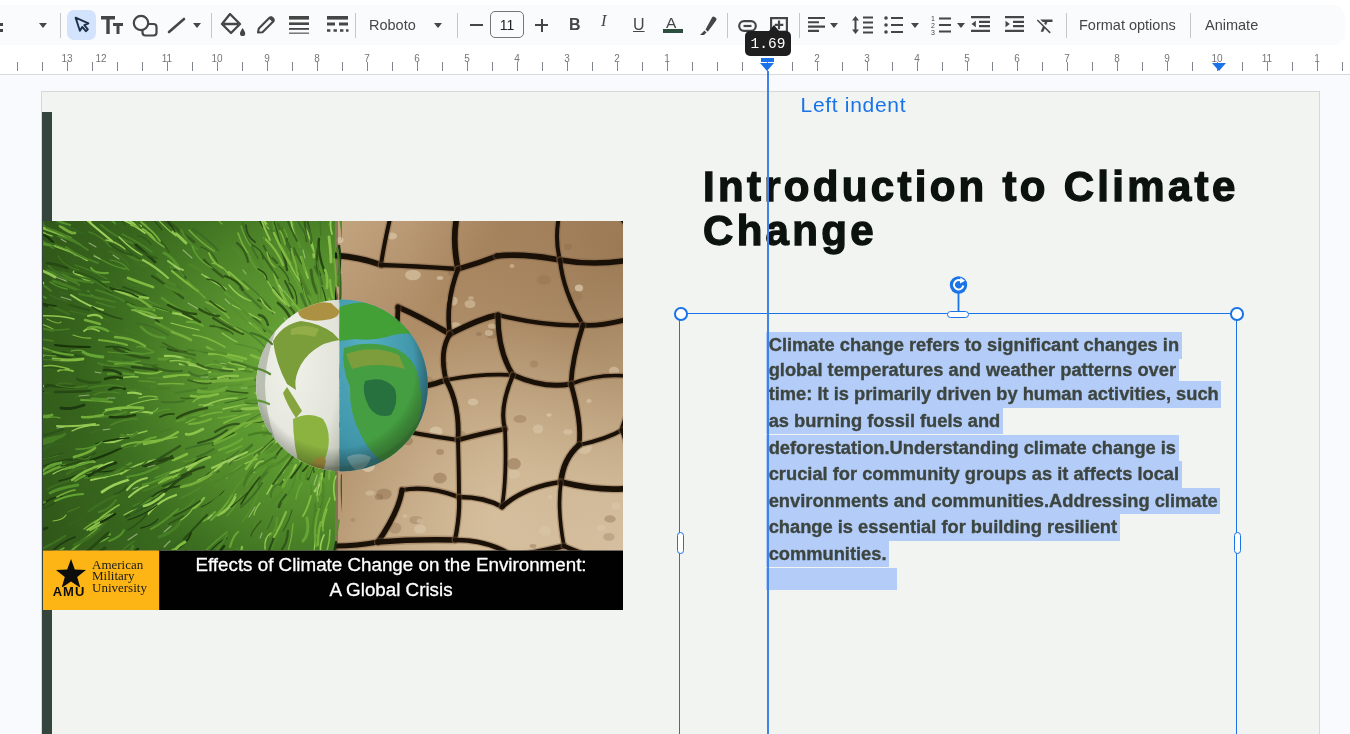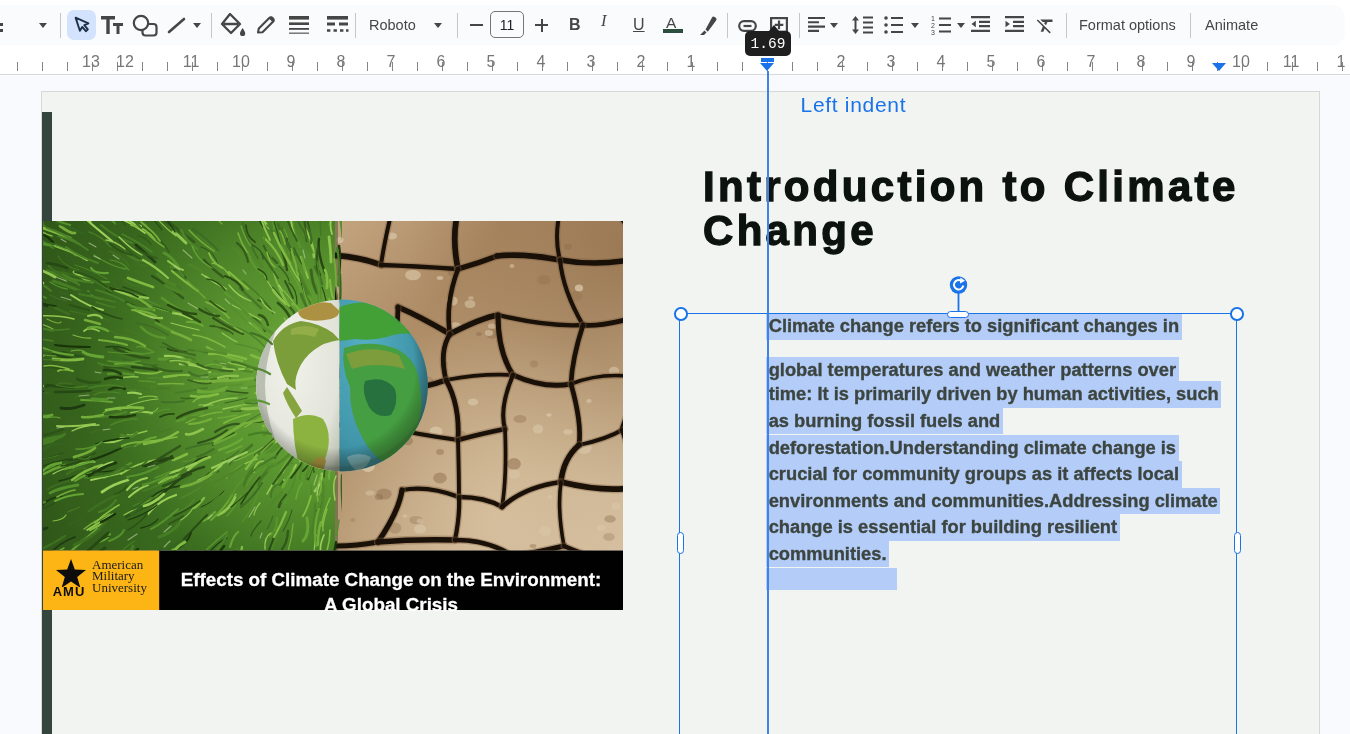--- a/index.html
+++ b/index.html
@@ -4,21 +4,21 @@
 <style>
   html,body{margin:0;padding:0;width:1350px;height:734px;overflow:hidden;
     font-family:"Liberation Sans",sans-serif;background:#fff;}
   .abs{position:absolute;}
   #toolbar{left:-20px;top:5px;width:1365px;height:40px;background:#f9fbfd;border-radius:12px;}
   .tbtxt{color:#444746;font-size:14.5px;line-height:40px;}
   .divider{width:1px;height:25px;background:#c4c7c5;top:13px;}
   .caret{width:0;height:0;border-left:4.5px solid transparent;border-right:4.5px solid transparent;border-top:5px solid #444746;top:23px;}
   #ruler{left:0;top:45px;width:1350px;height:29px;background:#fff;}
   .tick{position:absolute;width:1px;background:#80868b;}
-  .rnum{position:absolute;font-size:16px;color:#747775;top:8px;transform:translateX(-50%);margin-left:24px;}
+  .rnum{position:absolute;font-size:10px;color:#747775;top:8px;transform:translateX(-50%);}
   #canvas{left:0;top:74px;width:1350px;height:660px;background:#f9fafd;border-top:1px solid #d7d9dc;box-sizing:border-box;}
   #slide{position:absolute;left:41px;top:16px;width:1278.5px;height:644px;background:#f2f4f1;border:1px solid #d5d8d5;border-bottom:none;box-sizing:border-box;}
   #title{left:703px;top:164.5px;width:590px;color:#0c130e;font-weight:bold;font-size:42px;line-height:44.3px;letter-spacing:3.3px;-webkit-text-stroke:1.3px #0c130e;}
   .bodyline{position:absolute;height:26.6px;left:766.3px;color:#3c453f;font-weight:bold;font-size:18.3px;white-space:nowrap;-webkit-text-stroke:0.35px #3c453f;}
   .hl{display:inline-block;vertical-align:top;background:#b4ccf8;height:26.6px;line-height:26.6px;padding:0 2.6px 0 2.4px;}
   #leftindent{left:800.5px;top:93px;width:130px;color:#1a73e8;font-size:21px;letter-spacing:0.7px;}
   .handle{position:absolute;background:#fff;border:1.7px solid #1a73e8;box-sizing:border-box;}
 </style>
 </head>
 <body>
@@ -1354,30 +1354,30 @@
   <path d="M204 146 q14 1 23 7" stroke="#4a8127" stroke-width="2.3"></path>
   <path d="M202 180 q14 -2 24 3" stroke="#54902b" stroke-width="2.2"></path>
   <path d="M206 214 q13 -4 22 -1" stroke="#467c24" stroke-width="2.2"></path>
   <path d="M214 248 q11 -6 19 -5" stroke="#54902b" stroke-width="2.1"></path>
 </g>
 
 <rect x="0" y="329.5" width="580" height="59.5" fill="#010101"></rect>
 <rect x="0" y="329.5" width="116.2" height="59.5" fill="#fcb514"></rect>
 </svg>
 <div class="abs" id="title">Introduction to Climate Change</div>
-<div class="abs" style="left:159px;top:550px;width:464px;color:#fff;font-weight:bold;font-size:18.8px;line-height:24.9px;text-align:center;-webkit-text-stroke:0.3px #fff;padding-top:18px">Effects of Climate Change on the Environment:<br>A Global Crisis</div>
+<div class="abs" style="left:159px;top:550px;width:464px;color:#fff;font-weight:normal;font-size:18.8px;line-height:24.9px;text-align:center;-webkit-text-stroke:0.3px #fff;padding-top:3px">Effects of Climate Change on the Environment:<br>A Global Crisis</div>
 
 <svg class="abs" style="left:55px;top:559px" width="32" height="28" viewBox="0 0 32 28">
   <path d="M16 0 L19.8 10.6 L31 11 L22.2 18 L25.4 28.8 L16 22.5 L6.6 28.8 L9.8 18 L1 11 L12.2 10.6 Z" fill="#0d0d0d"></path>
 </svg>
 <div class="abs" style="left:47px;top:584px;width:44px;text-align:center;color:#0d0d0d;font-size:13px;font-weight:bold;letter-spacing:1px">AMU</div>
 <div class="abs" style="left:92px;top:558.5px;color:#1c1c1c;font-family:'Liberation Serif',serif;font-size:13px;line-height:11.8px">American<br>Military<br>University</div>
 
 <div class="abs" id="leftindent">Left indent</div>
-<div class="bodyline" style="top:313px"><span class="hl">Climate change refers to significant changes in</span></div>
+<div class="bodyline" style="top:332px"><span class="hl">Climate change refers to significant changes in</span></div>
 <div class="bodyline" style="top:357px"><span class="hl">global temperatures and weather patterns over</span></div>
 <div class="bodyline" style="top:381.3px"><span class="hl">time: It is primarily driven by human activities, such</span></div>
 <div class="bodyline" style="top:407.9px"><span class="hl">as burning fossil fuels and</span></div>
 <div class="bodyline" style="top:434.5px"><span class="hl">deforestation.Understanding climate change is</span></div>
 <div class="bodyline" style="top:461.1px"><span class="hl">crucial for community groups as it affects local</span></div>
 <div class="bodyline" style="top:487.7px"><span class="hl">environments and communities.Addressing climate</span></div>
 <div class="bodyline" style="top:514.3px"><span class="hl">change is essential for building resilient</span></div>
 <div class="bodyline" style="top:540.9px"><span class="hl">communities.</span></div>
 <div class="abs" style="left:766.3px;top:567.5px;width:130.7px;height:22.9px;background:#b4ccf8"></div>
 <div class="abs" style="left:679.1px;top:312.5px;width:558.4px;height:421.5px;border:1.8px solid #1a73e8;border-bottom:none;box-sizing:border-box"></div>

